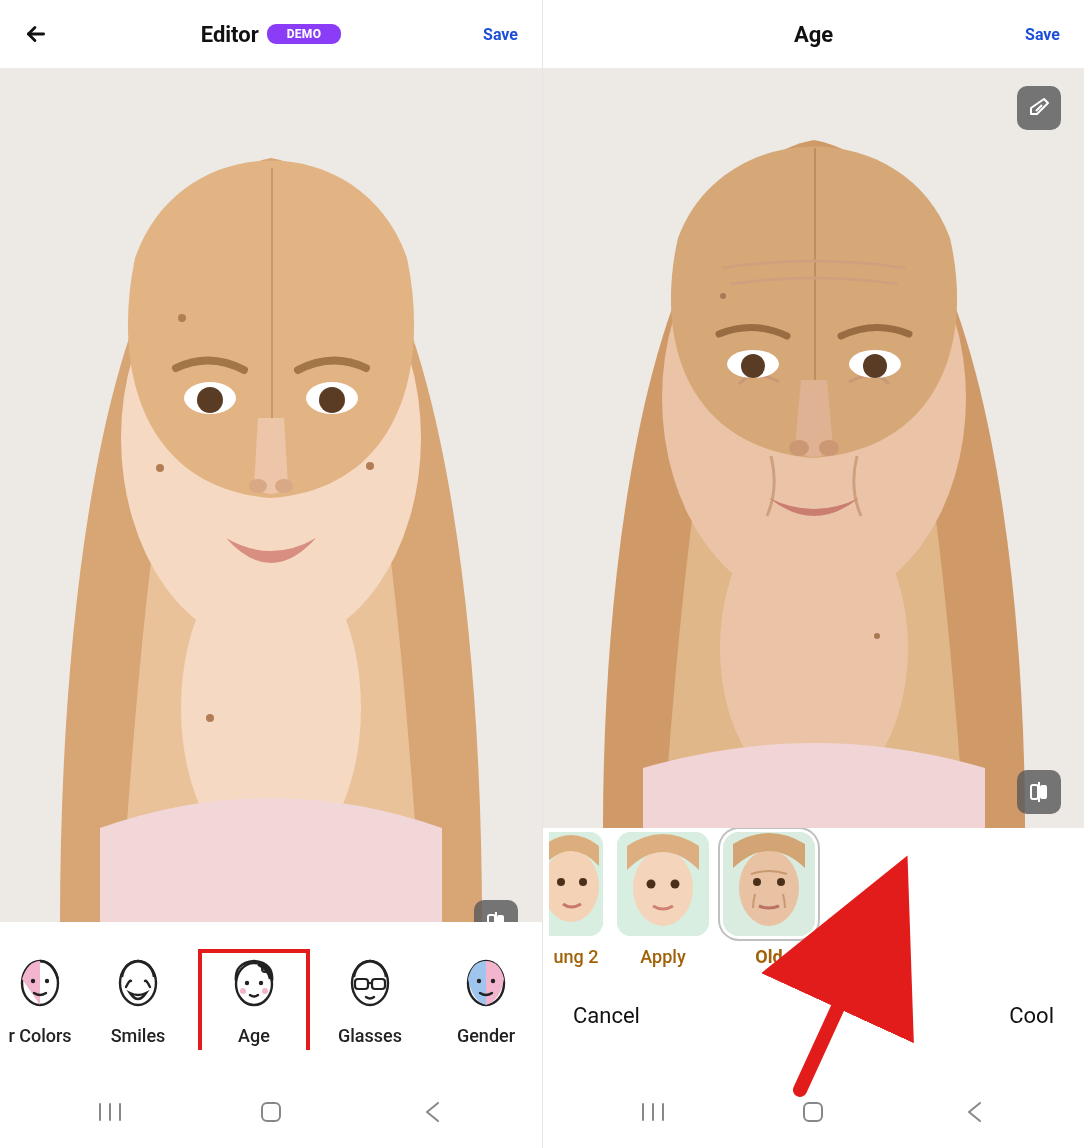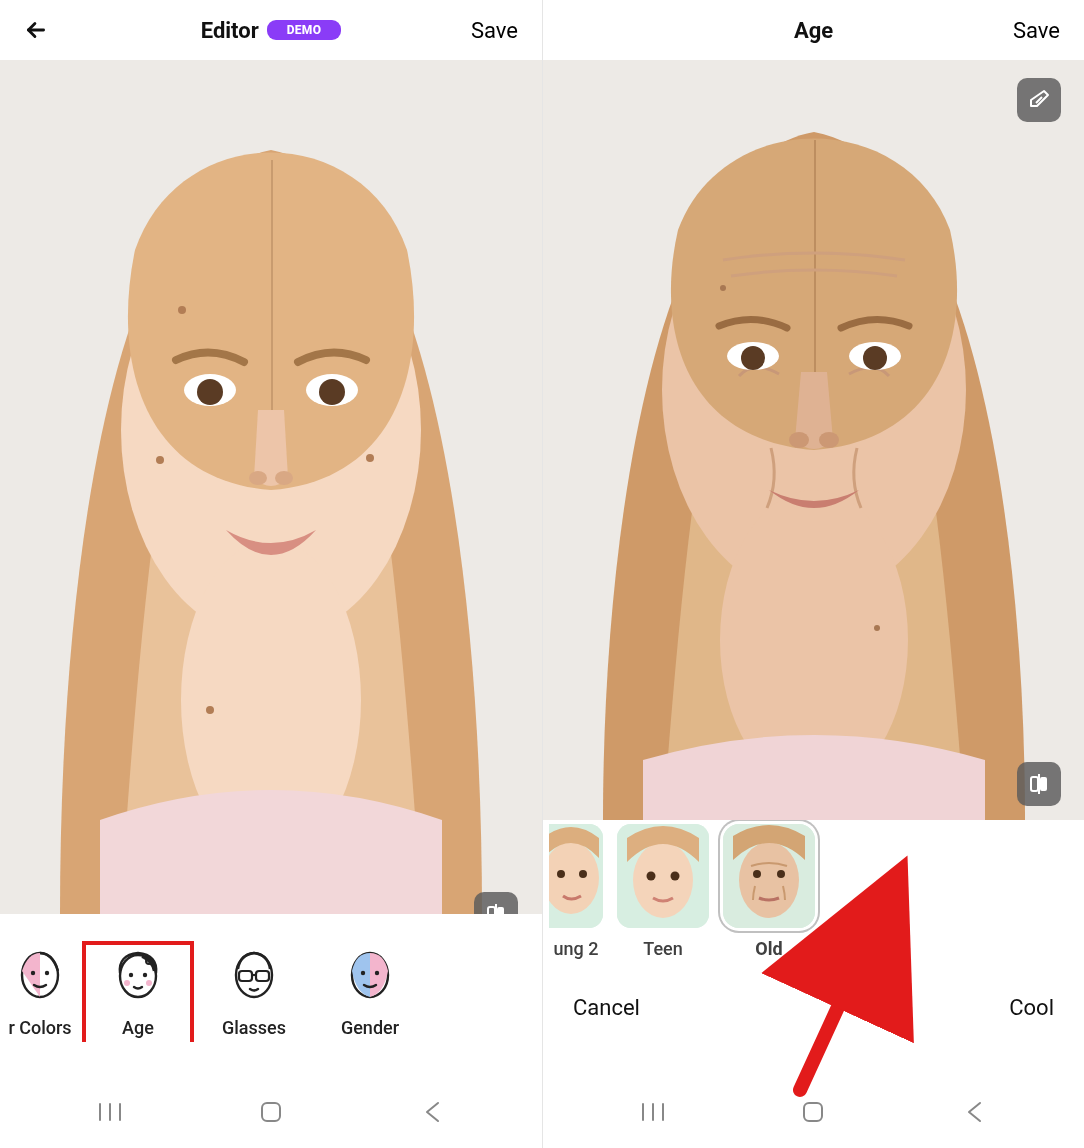--- a/index.html
+++ b/index.html
@@ -20,21 +20,21 @@
       width: 542px;
       height: 1148px;
       display: flex;
       flex-direction: column;
       position: relative;
     }
     .pane + .pane { border-left: 1px solid #e5e5e5; }
 
     
     .header {
-      height: 60px;
+      height: 68px;
       display: flex;
       align-items: center;
       justify-content: center;
       position: relative;
       padding: 0 20px;
       text-align: center;
     }
     .back-btn {
       position: absolute;
       left: 20px;
@@ -56,23 +56,23 @@
       font-weight: 800;
       padding: 3px 20px;
       border-radius: 9px;
       letter-spacing: 0.3px;
     }
     .save-btn {
       position: absolute;
       right: 24px;
       top: 50%;
       transform: translateY(-50%);
-      font-size: 22px;
-      font-weight: 400;
-      color: #000000;
+      font-size: 16px;
+      font-weight: 700;
+      color: #1d4ed8;
       cursor: pointer;
     }
 
     
     .image-area {
       flex: 0 0 auto;
       width: 542px;
       background: #ece9e6;
       position: relative;
       overflow: hidden;
@@ -164,21 +164,21 @@
       align-items: center;
       justify-content: center;
       overflow: hidden;
       position: relative;
     }
     .filter-item.first .thumb { width: 54px; border-radius: 0 14px 14px 0; }
     .filter-item.selected .thumb {
       box-shadow: 0 0 0 3px #fff, 0 0 0 5px #c0c0c0;
       border-radius: 16px;
     }
-    .filter-label { font-size: 18px; color: #404040; font-weight: 500; }
+    .filter-label { font-size: 18px; color: #a16207; font-weight: 500; }
     .filter-item.selected .filter-label { font-weight: 700; }
 
     
     .action-row {
       height: 66px;
       display: flex;
       align-items: center;
       justify-content: space-between;
       padding: 0 30px;
     }
@@ -272,20 +272,31 @@
               <ellipse cx="26" cy="26" rx="18" ry="22" fill="none" stroke="#222" stroke-width="2.4"></ellipse>
               <path d="M8 22 Q14 4 26 4 L26 48" fill="#f3b5cd"></path>
               <path d="M44 22 Q38 4 26 4" fill="none" stroke="#222" stroke-width="2.4"></path>
               <circle cx="19" cy="24" r="2.2" fill="#222"></circle>
               <circle cx="33" cy="24" r="2.2" fill="#222"></circle>
               <path d="M20 36 Q26 40 32 36" stroke="#222" stroke-width="2.4" fill="none" stroke-linecap="round"></path>
             </svg>
         </span>
         <span class="cat-label">r Colors</span>
       </div>
+      <div class="cat-item">
+        <span class="cat-icon">
+          <svg width="52" height="52" viewBox="0 0 52 52">
+              <ellipse cx="26" cy="26" rx="18" ry="22" fill="none" stroke="#222" stroke-width="2.4"></ellipse>
+              <path d="M14 30 Q18 22 19 24 M38 30 Q34 22 33 24" stroke="#222" stroke-width="2.4" fill="none" stroke-linecap="round"></path>
+              <path d="M10 20 Q12 6 26 4 Q40 6 42 20" stroke="#222" stroke-width="2.4" fill="none"></path>
+              <path d="M18 36 Q26 48 34 36 Q26 40 18 36 Z" fill="none" stroke="#222" stroke-width="2.4"></path>
+            </svg>
+        </span>
+        <span class="cat-label">Smiles</span>
+      </div>
       <div class="cat-item selected">
         <span class="cat-icon">
           <svg width="52" height="52" viewBox="0 0 52 52">
               <ellipse cx="26" cy="27" rx="18" ry="21" fill="none" stroke="#222" stroke-width="2.4"></ellipse>
               <path d="M8 24 Q6 6 26 4 Q46 6 44 24 Q42 8 30 8 Q40 12 42 22" stroke="#222" stroke-width="2.4" fill="none"></path>
               <circle cx="37" cy="12" r="3" fill="none" stroke="#222" stroke-width="2"></circle>
               <circle cx="19" cy="26" r="2.2" fill="#222"></circle>
               <circle cx="33" cy="26" r="2.2" fill="#222"></circle>
               <circle cx="15" cy="34" r="3" fill="#f3b5cd"></circle>
               <circle cx="37" cy="34" r="3" fill="#f3b5cd"></circle>
@@ -415,21 +426,21 @@
         <div class="thumb">
           <svg width="92" height="104" viewBox="0 0 92 104">
               <rect width="92" height="104" fill="#d7eee1"></rect>
               <ellipse cx="46" cy="56" rx="30" ry="38" fill="#f4d4ba"></ellipse>
               <path d="M10 38 Q46 2 82 38 L82 14 Q46 -10 10 14 Z" fill="#ddaf80"></path>
               <circle cx="34" cy="52" r="4.5" fill="#4a2f1a"></circle>
               <circle cx="58" cy="52" r="4.5" fill="#4a2f1a"></circle>
               <path d="M36 74 Q46 80 56 74" stroke="#cf8274" stroke-width="3" fill="none"></path>
             </svg>
         </div>
-        <span class="filter-label">Teen</span>
+        <span class="filter-label">Apply</span>
       </div>
       <div class="filter-item selected">
         <div class="thumb">
           <svg width="92" height="104" viewBox="0 0 92 104">
               <rect width="92" height="104" fill="#d9ecdf"></rect>
               <ellipse cx="46" cy="56" rx="30" ry="38" fill="#e8c2a3"></ellipse>
               <path d="M10 36 Q46 2 82 36 L82 12 Q46 -10 10 12 Z" fill="#d3a574"></path>
               <circle cx="34" cy="50" r="4" fill="#4a2f1a"></circle>
               <circle cx="58" cy="50" r="4" fill="#4a2f1a"></circle>
               <path d="M28 42 Q46 36 64 42" stroke="#c9996f" stroke-width="2" fill="none"></path>

